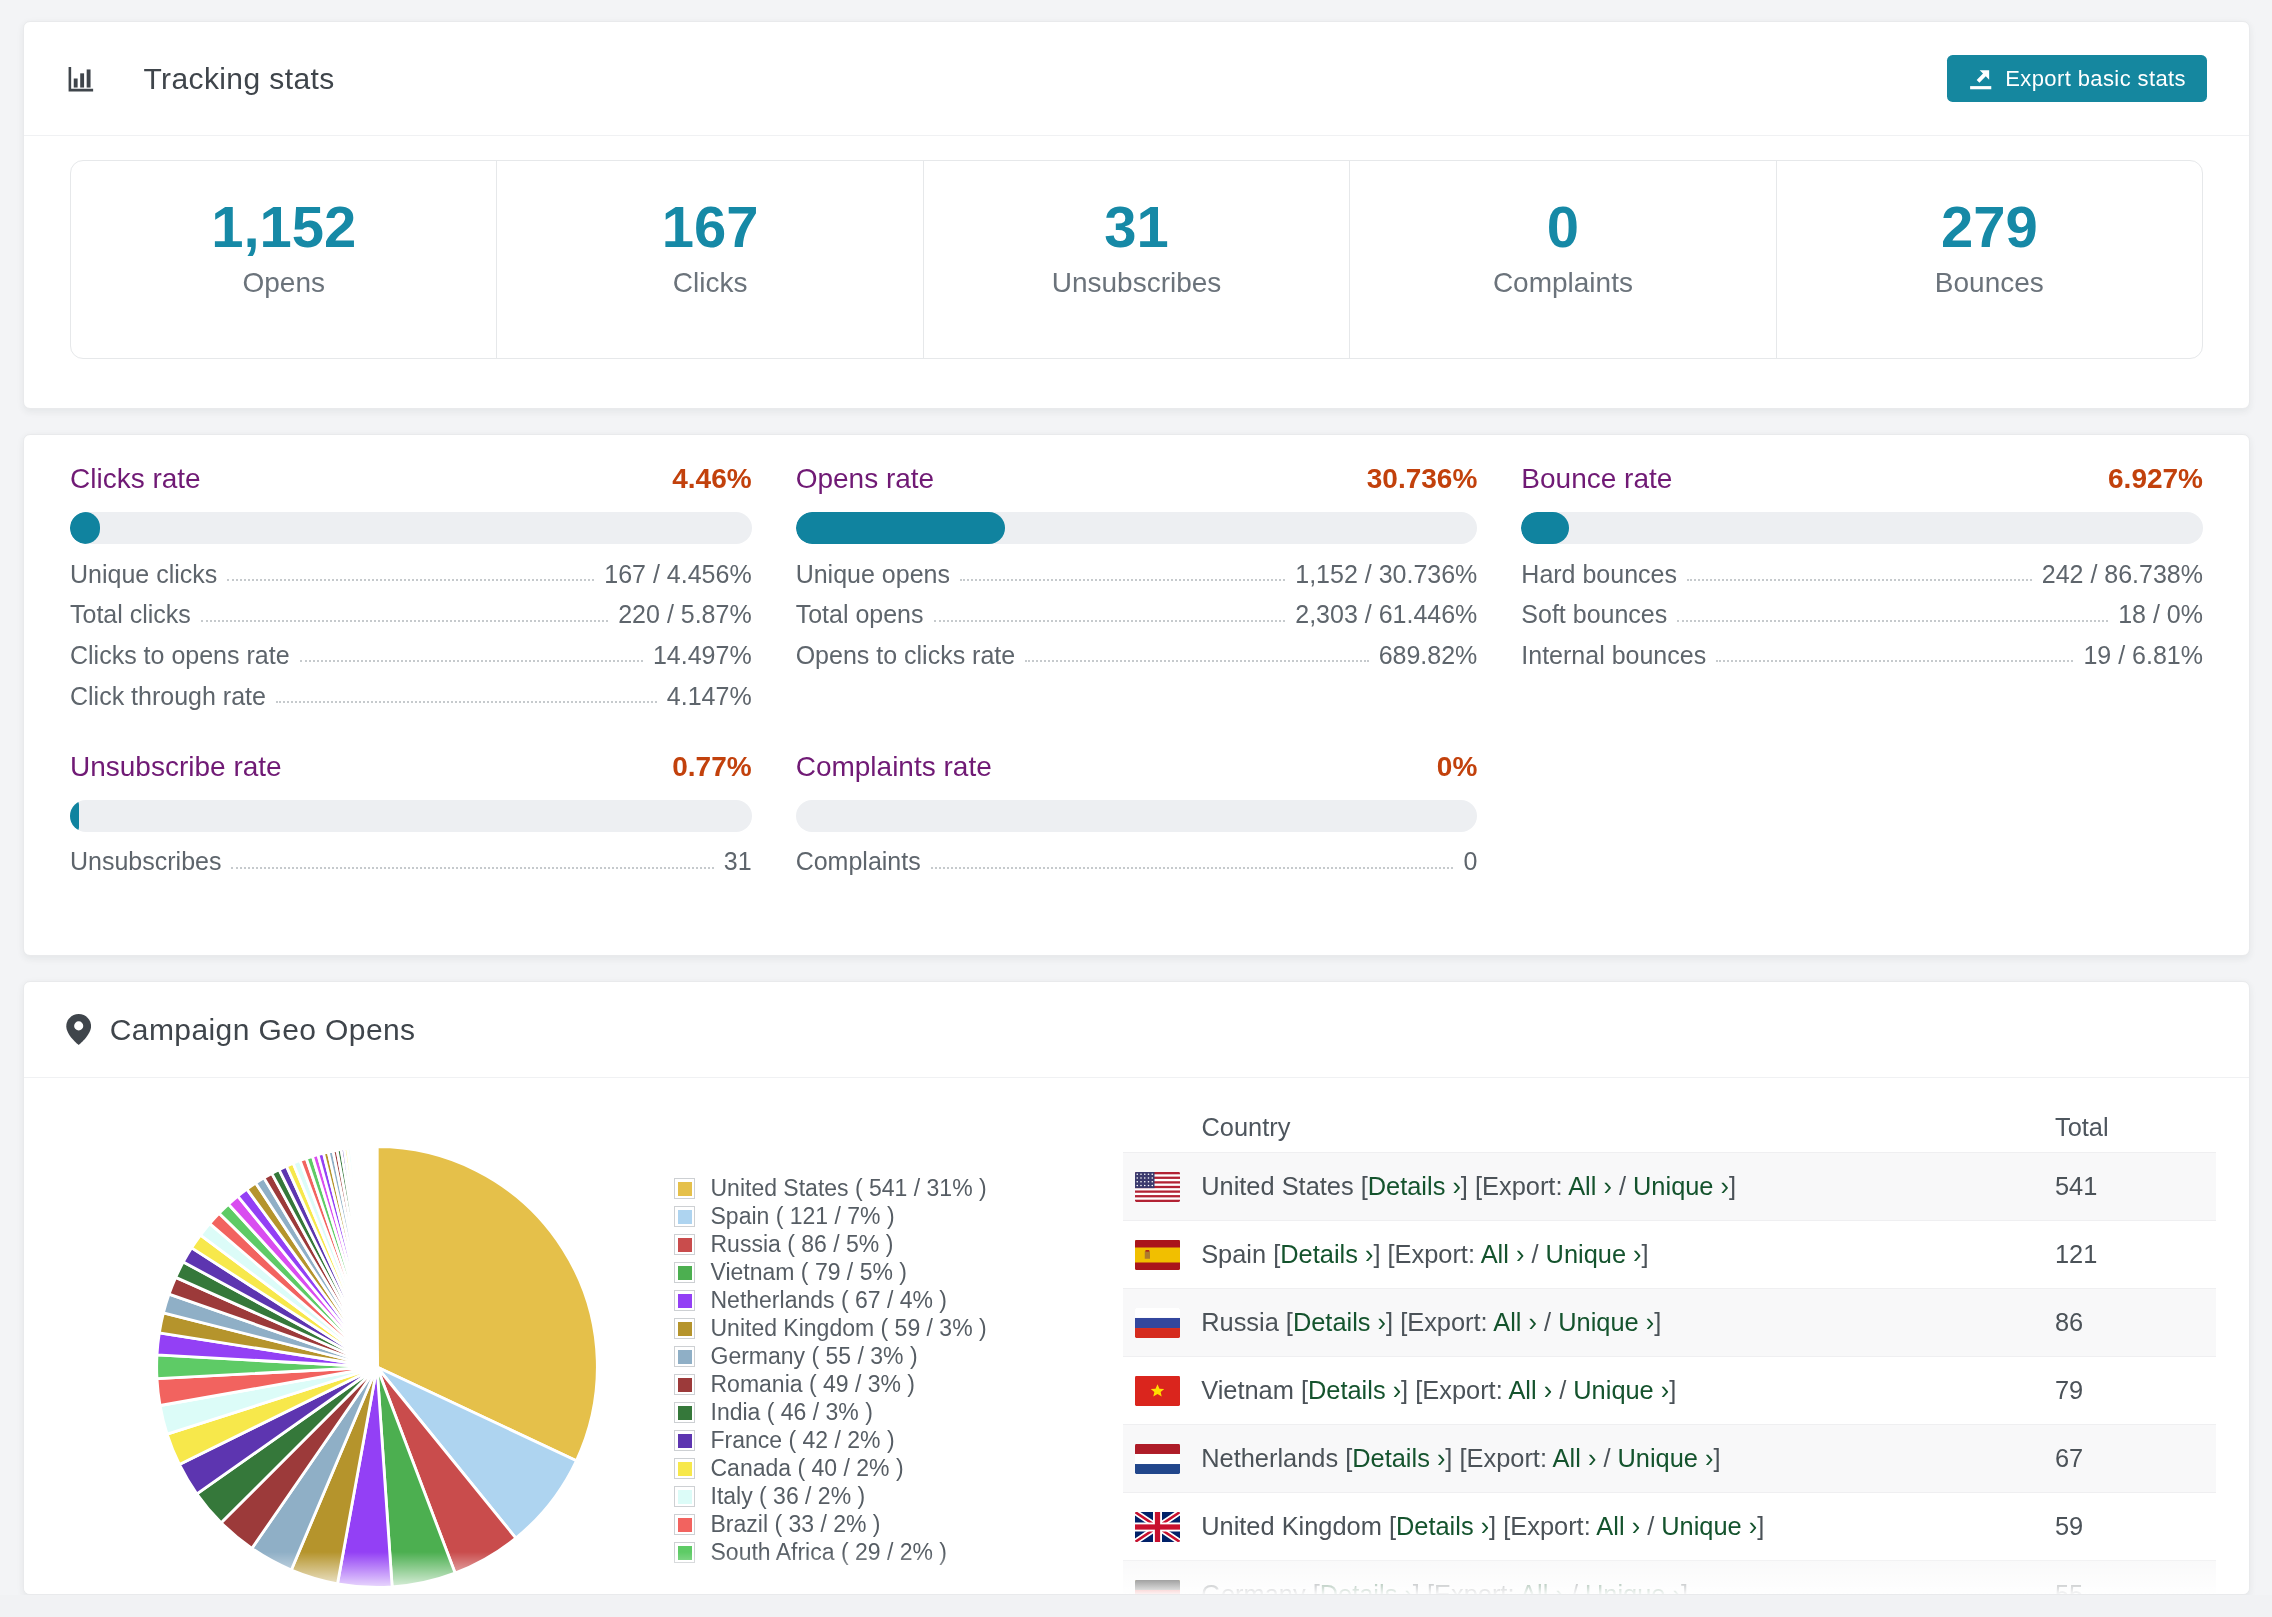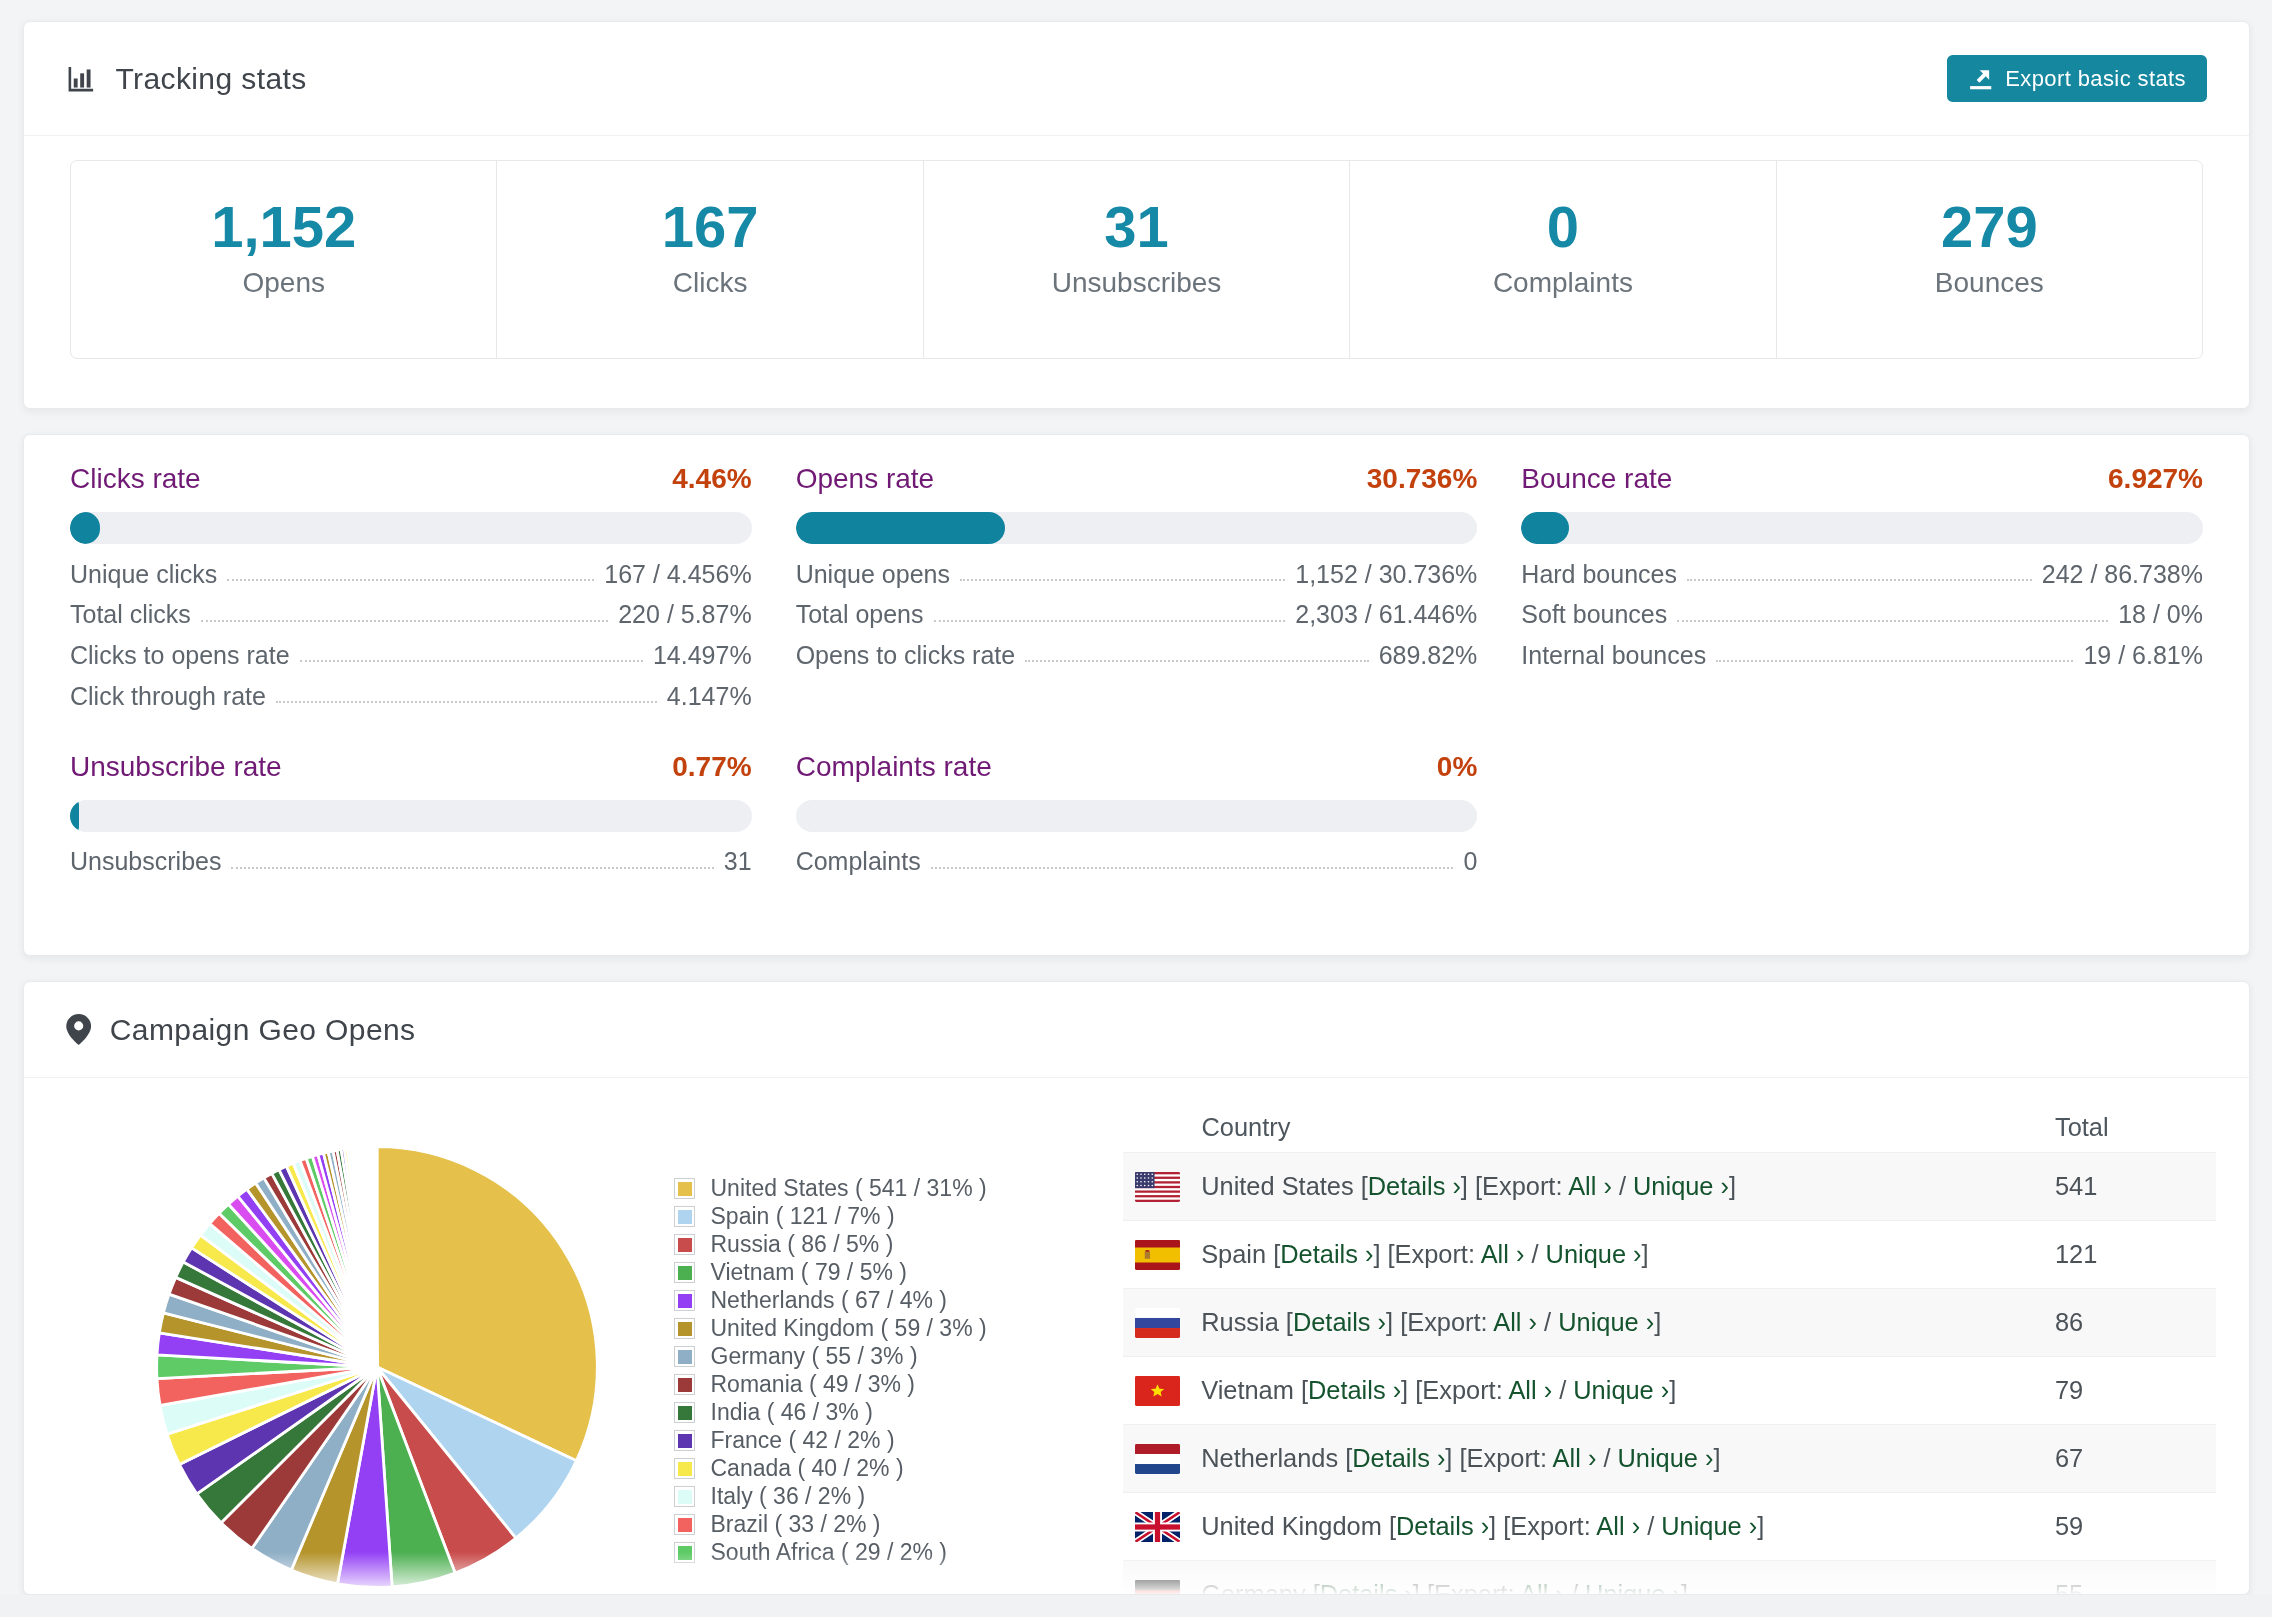--- a/index.html
+++ b/index.html
@@ -6,33 +6,33 @@
   html,body { width:2273px; height:1618px; overflow:hidden; }
   body { font-family:"Liberation Sans", sans-serif; background:#f3f4f6; position:relative; }
 
   .card { background:#fff; border:0.7px solid #e9eaec; border-radius:7px;
           box-shadow:0 2.8px 7px rgba(40,50,60,.07); margin:0 23px; position:relative; }
   #card-tracking { margin-top:21px; height:388px; }
   #card-rates    { margin-top:25px; height:522px; }
   #card-geo      { margin-top:25px; height:614px; overflow:hidden; }
 
   .card-header { display:flex; align-items:center; padding:0 42px; border-bottom:1.4px solid #f0f1f3; }
-  #card-tracking .card-header { height:114px; }
+  #card-tracking .card-header { height:114px;gap:28px; }
   #card-geo .card-header { height:96px; }
   .card-title { font-size:30px; color:#3f454b; margin-left:18.4px; letter-spacing:0.4px; }
   .hdr-icon { width:31px; height:31px; flex:0 0 auto; }
 
   
   .export-btn { margin-left:auto; background:#15879f; color:#fff; border:none; border-radius:5.6px;
                 height:47px; padding:0 21px; font-size:22px; display:flex; align-items:center;
                 cursor:pointer; font-family:inherit; letter-spacing:0.4px; }
   .export-btn svg { width:25.4px; height:25.4px; margin-right:11.3px; }
 
   
-  .stats-wrap { margin:24px 46px 0; border:1.4px solid #e6e8ea; border-radius:7px; display:flex; background:#fff; }
+  .stats-wrap { margin:24px 46px 0; border:1.4px solid #e6e8ea; border-radius:13px; display:flex; background:#fff; }
   .stat-cell { flex:1; text-align:center; padding:35px 0 59px; }
   .stat-cell + .stat-cell { border-left:1.4px solid #e6e8ea; }
   .stat-value { font-size:58px; font-weight:700; color:#1689a6; line-height:61px; }
   .stat-label { font-size:28px; color:#6b737b; margin-top:10px; }
 
   
   .rates-grid { display:grid; grid-template-columns:1fr 1fr 1fr; column-gap:44px; row-gap:41px;
                 padding:28px 46px 0; }
   .rate-head { display:flex; justify-content:space-between; align-items:baseline; }
   .rate-title { font-size:28px; font-weight:400; color:#701a75;text-align:center; }

